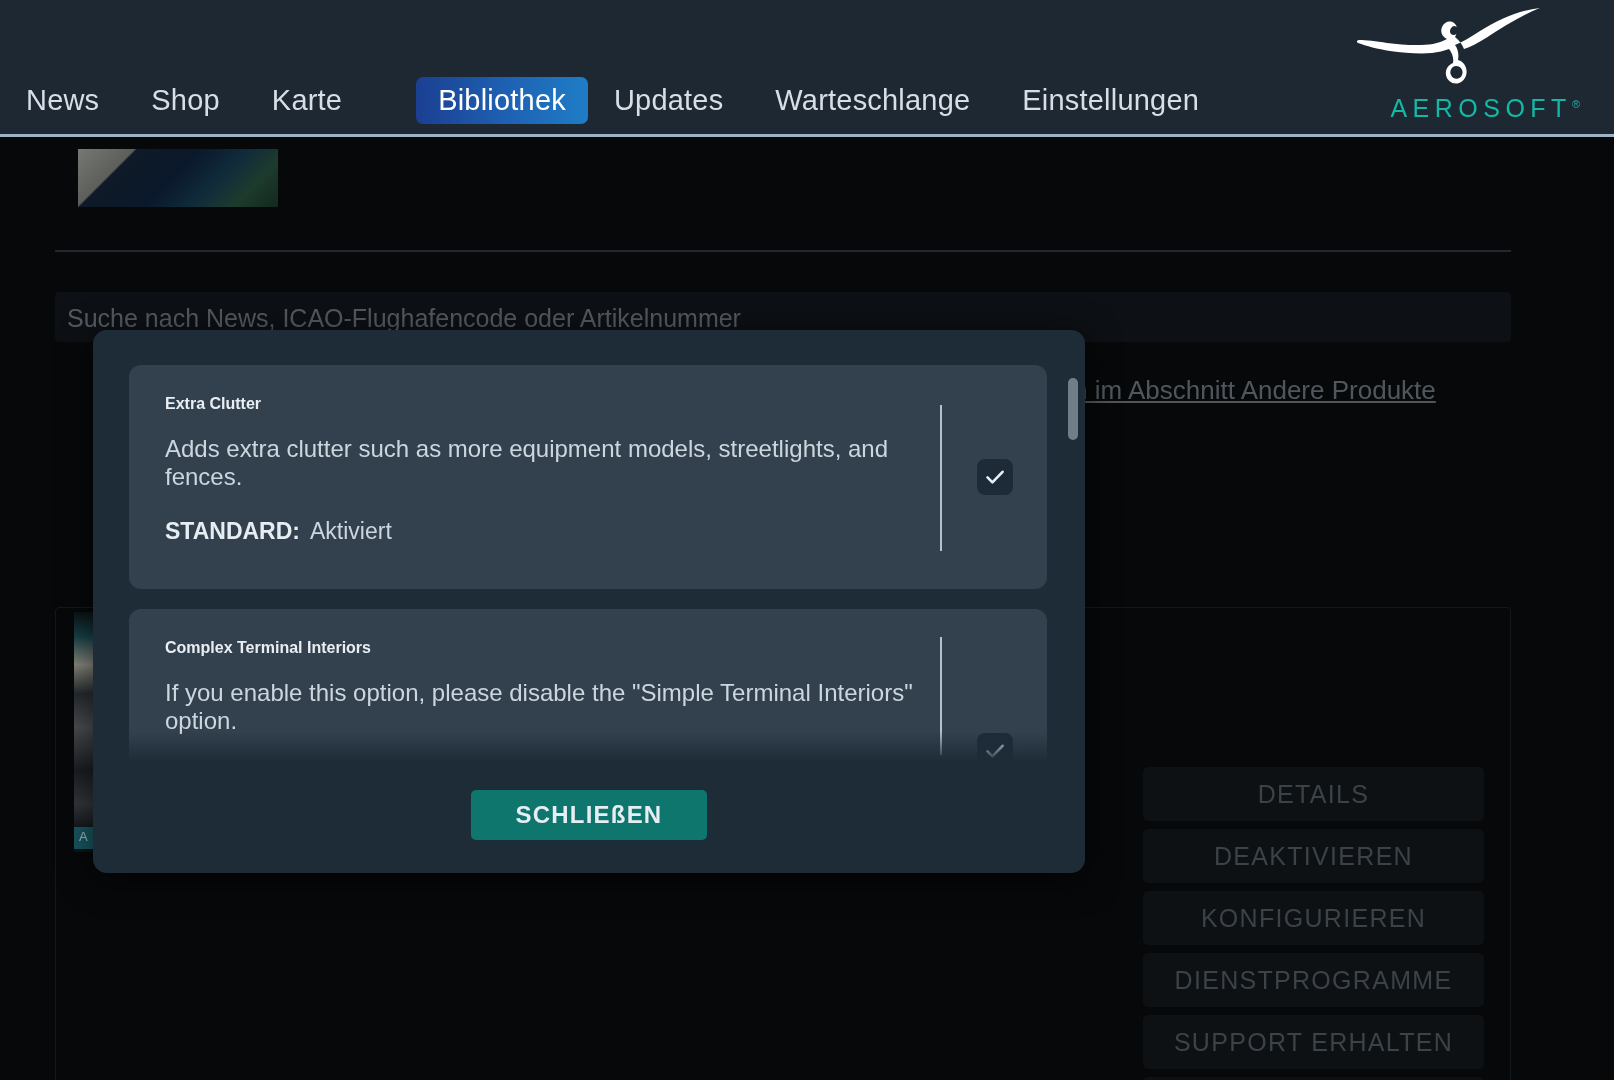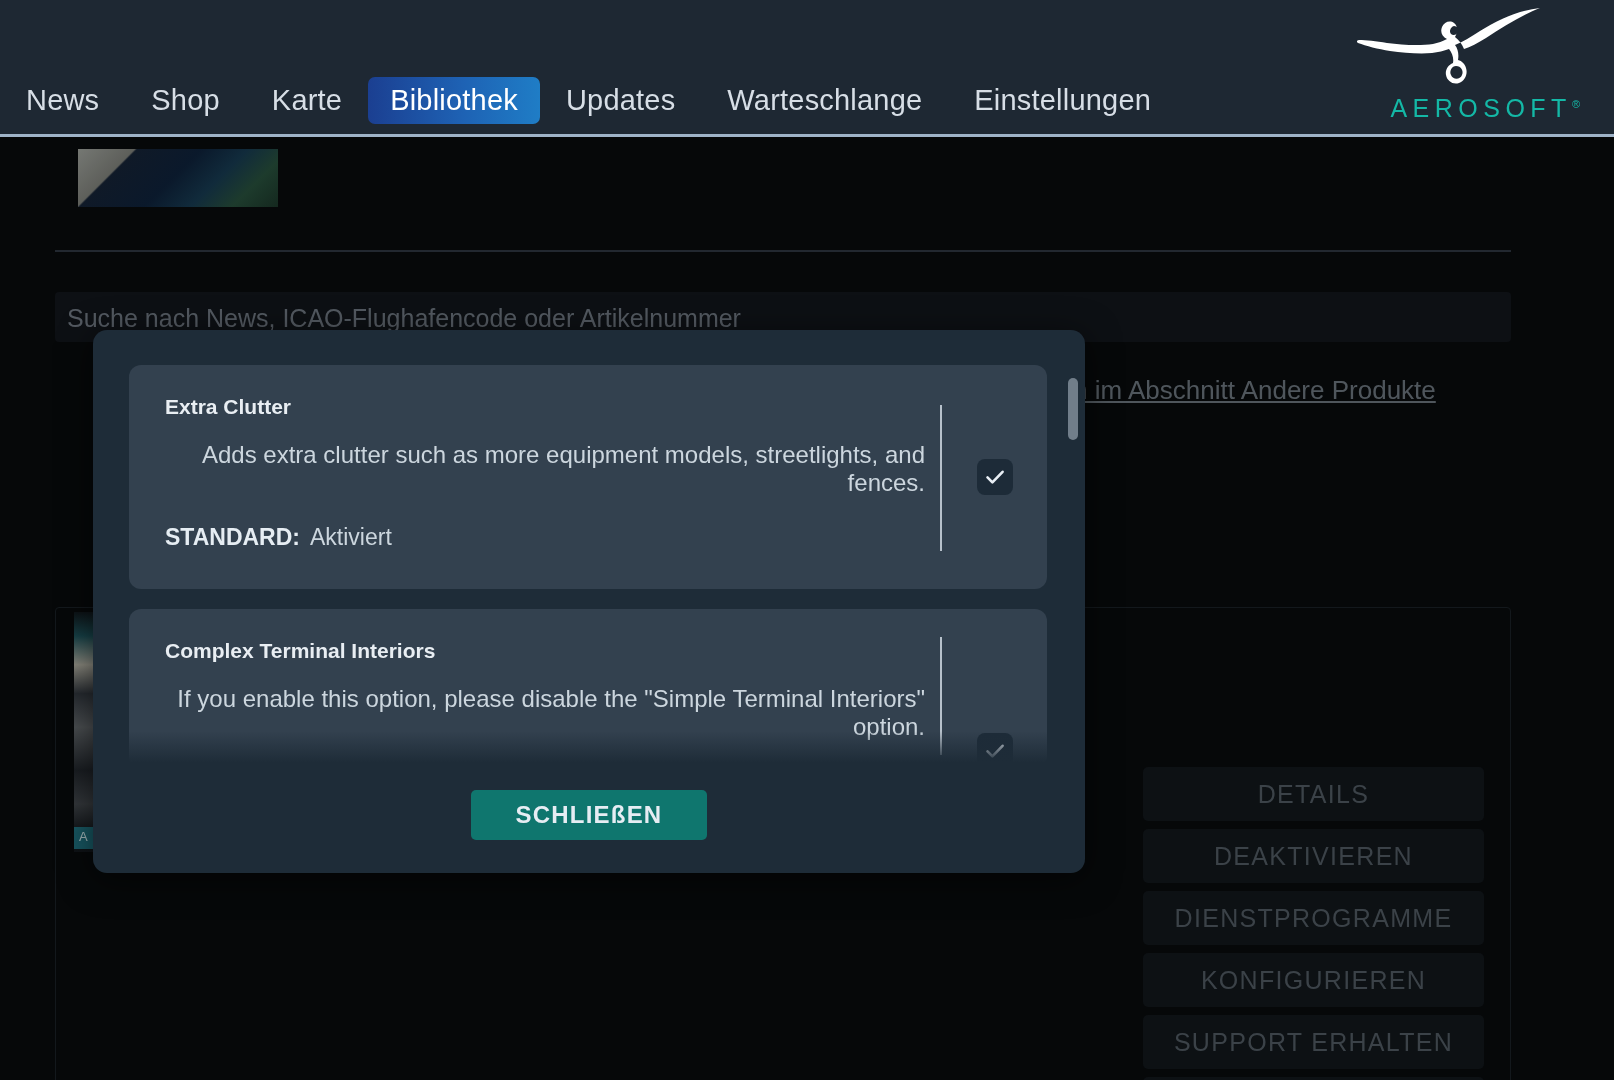--- a/index.html
+++ b/index.html
@@ -22,20 +22,21 @@
   }
   .navitem{
     color:#d7dee6; font-size:29px; line-height:52px;
     padding:0 26px; white-space:nowrap; letter-spacing:.2px;
   }
   .navitem.active{
     color:#ffffff;
     background:linear-gradient(90deg,#1b3f91 0%, #1e62b4 55%, #1f7dc6 100%);
     border-radius:7px; padding:7px 22px; line-height:normal;
     font-weight:400;
+    margin-left:48px;
   }
 
   
   #logo{
     position:absolute; right:34px; top:4px; width:260px; height:125px;
   }
   #logo svg{ position:absolute; right:36px; top:0px; }
   #logotext{
     position:absolute; right:0px; bottom:6px;
     color:#14b8a6; font-size:25px; letter-spacing:5.5px;
@@ -109,26 +110,26 @@
     position:absolute; left:36px; top:35px; width:920px; height:400px;
     overflow:hidden;
   }
   .optioncard{
     position:relative; width:918px;
     background:#33414f; border-radius:12px;
     margin-bottom:20px;
   }
   .optioncard .inner{ padding:30px 34px 30px 36px; }
   .opt-title{
-    color:#e9eef3; font-size:21px; font-weight:bold;
+    color:#e9eef3; font-size:16px; font-weight:bold;
     margin-bottom:22px;
   }
   .opt-desc{
     color:#ccd6de; font-size:24px; line-height:1.18;
-    width:760px; margin-bottom:26px;text-align:right;
+    width:760px; margin-bottom:26px;
   }
   .opt-default{
     color:#ccd6de; font-size:23px;
   }
   .opt-default b{ color:#e6edf3; font-weight:bold; }
   .opt-default span{ margin-left:10px; font-weight:normal; }
 
   .opt-rule{
     position:absolute; right:105px; top:40px; width:2px;
     background:#cfd8e0; opacity:.85;
@@ -214,22 +215,22 @@
 
   <div id="otherlink">ch im Abschnitt Andere Produkte</div>
 
   <div id="contentframe"></div>
   <div id="thumbLeft"></div>
   <div id="thumbLeftTag"></div>
 
   <div id="rightpanel">
     <div class="rightbtn">DETAILS</div>
     <div class="rightbtn">DEAKTIVIEREN</div>
+    <div class="rightbtn">KONFIGURIEREN</div>
     <div class="rightbtn">DIENSTPROGRAMME</div>
-    <div class="rightbtn">KONFIGURIEREN</div>
     <div class="rightbtn">SUPPORT ERHALTEN</div>
     <div class="rightbtn">DEINSTALLIEREN</div>
   </div>
 </div>
 
 <div id="dialog">
 
   <div id="optionlist">
 
     <div class="optioncard" id="card1">

